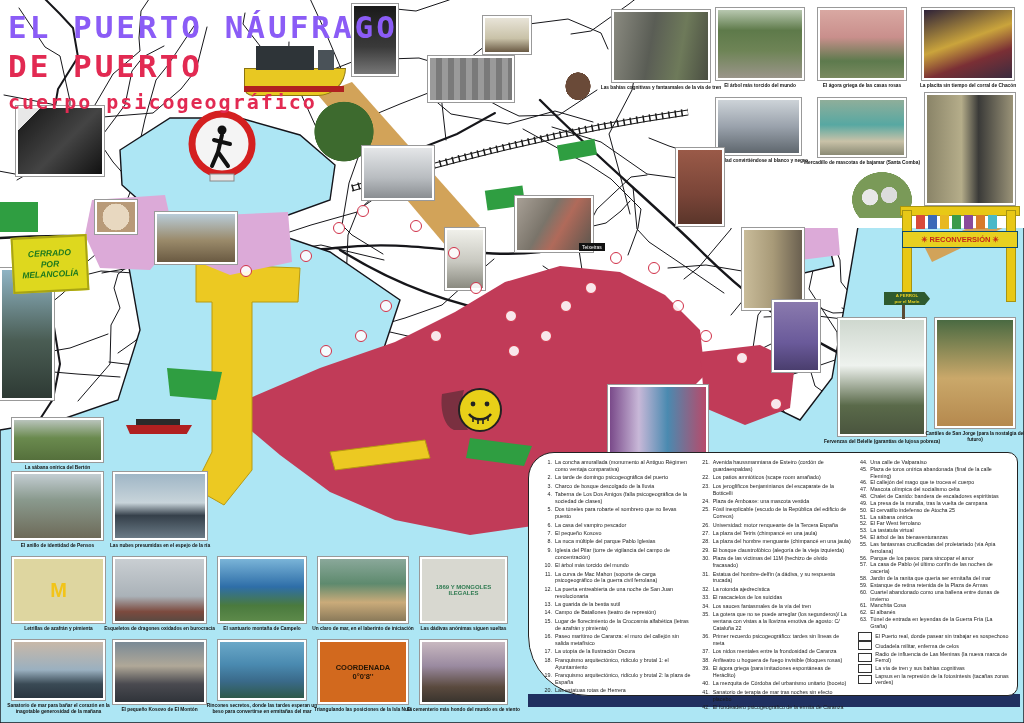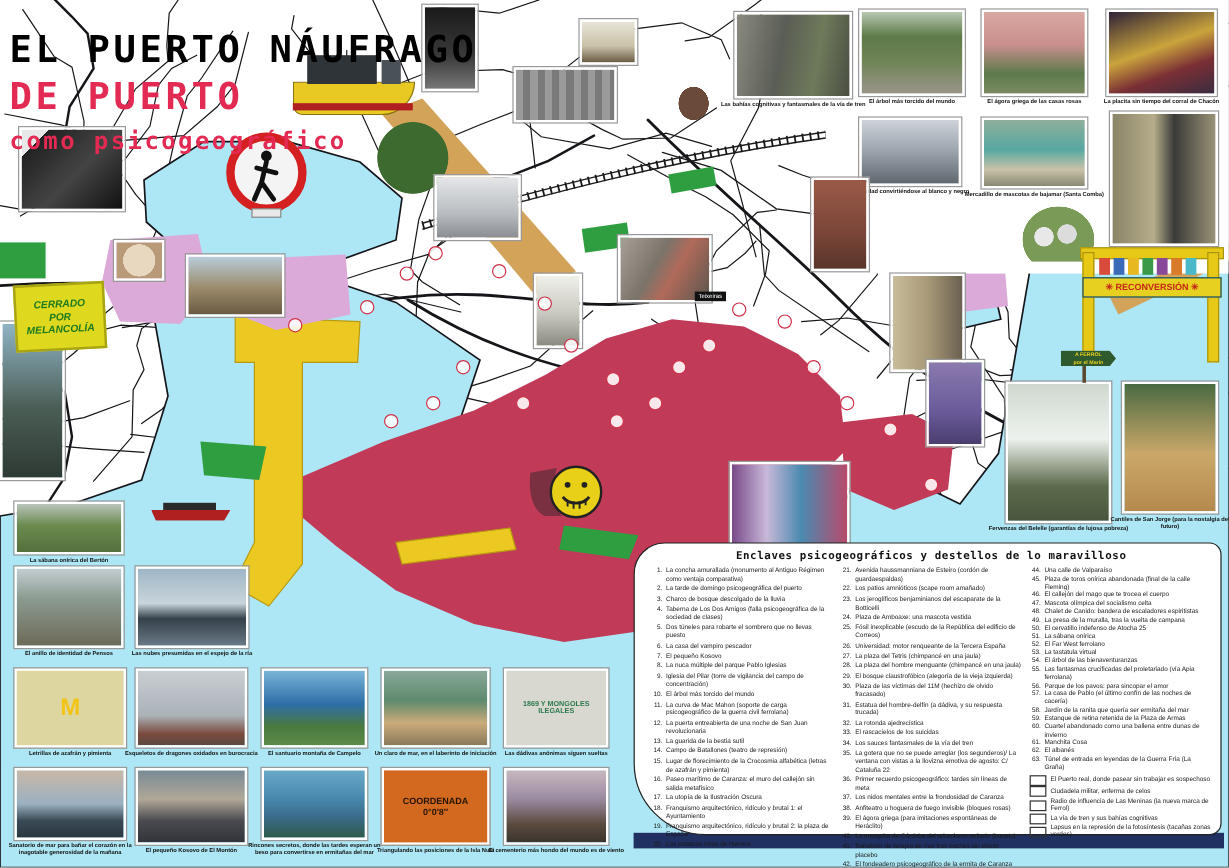--- a/index.html
+++ b/index.html
@@ -201,23 +201,23 @@
       <path class="z-green" d="M167,368 L222,372 L216,400 L170,396 Z" fill="#2f9e41"></path>
       <path class="z-green" d="M470,438 L532,446 L524,466 L466,458 Z" fill="#2f9e41"></path>
       <rect class="z-green" x="558" y="142" width="38" height="16" transform="rotate(-10 577 150)" fill="#2f9e41"></rect>
       <rect class="z-green" x="795" y="300" width="26" height="18" fill="#2f9e41"></rect>
     </g>
   </svg>
 
   <div class="white-backing" style="left:703px;top:0;width:321px;height:228px;"></div>
 
   <div id="title">
-    <div class="t1" style="color: #000000; margin-top: 15px;">EL PUERTO NÁUFRAGO</div>
+    <div class="t1" style="color: #8b5cf6;">EL PUERTO NÁUFRAGO</div>
     <div class="t2" style="color: rgb(226, 42, 82);">DE PUERTO</div>
-    <div class="t3" style="color: rgb(226, 42, 82);">como psicogeográfico</div>
+    <div class="t3" style="color: rgb(226, 42, 82);">cuerpo psicogeográfico</div>
   </div>
 
   <div>
 
   <div class="ann" style="position: absolute; left: 262px; top: 116px; transform: rotate(-19deg); font-size: 9.5px; color: rgb(230, 37, 77);"></div>
       <div class="ann" style="position: absolute; left: 176px; top: 130px; transform: rotate(-13deg); font-size: 10px; color: rgb(230, 37, 77);"></div>
       <div class="ann" style="position: absolute; left: 500px; top: 44px; transform: rotate(-22deg); font-size: 11px; color: rgb(230, 37, 77);"></div>
       <div class="ann" style="position: absolute; left: 447px; top: 174px; transform: rotate(-34deg); font-size: 10px; color: rgb(230, 37, 77);"></div>
       <div class="ann" style="position: absolute; left: 516px; top: 200px; transform: rotate(-38deg); font-size: 9.5px; color: rgb(230, 37, 77);"></div>
       <div class="ann" style="position: absolute; left: 598px; top: 200px; transform: rotate(-14deg); font-size: 10px; color: rgb(230, 37, 77);"></div>
@@ -534,21 +534,20 @@
     <path d="M34,25 L30,42 L24,56 M30,42 L40,56 M26,30 L42,34" stroke="#111" stroke-width="4" fill="none" stroke-linecap="round"></path>
     <rect x="22" y="64" width="24" height="7" fill="#e8e8e8" stroke="#888"></rect>
   </svg>
 
   <div id="redship">
     <div class="top"></div>
     <div class="hull"></div>
   </div>
 
   <div id="legend">
-    <h1>Enclaves psicogeográficos y destellos de lo maravilloso</h1>
     <div class="cols">
       <div class="col">
 
           <div class="litem">
             <span class="n">1.</span>
             <span class="t">La concha amurallada (monumento al Antiguo Régimen como ventaja comparativa)</span>
           </div>
 
           <div class="litem">
             <span class="n">2.</span>

